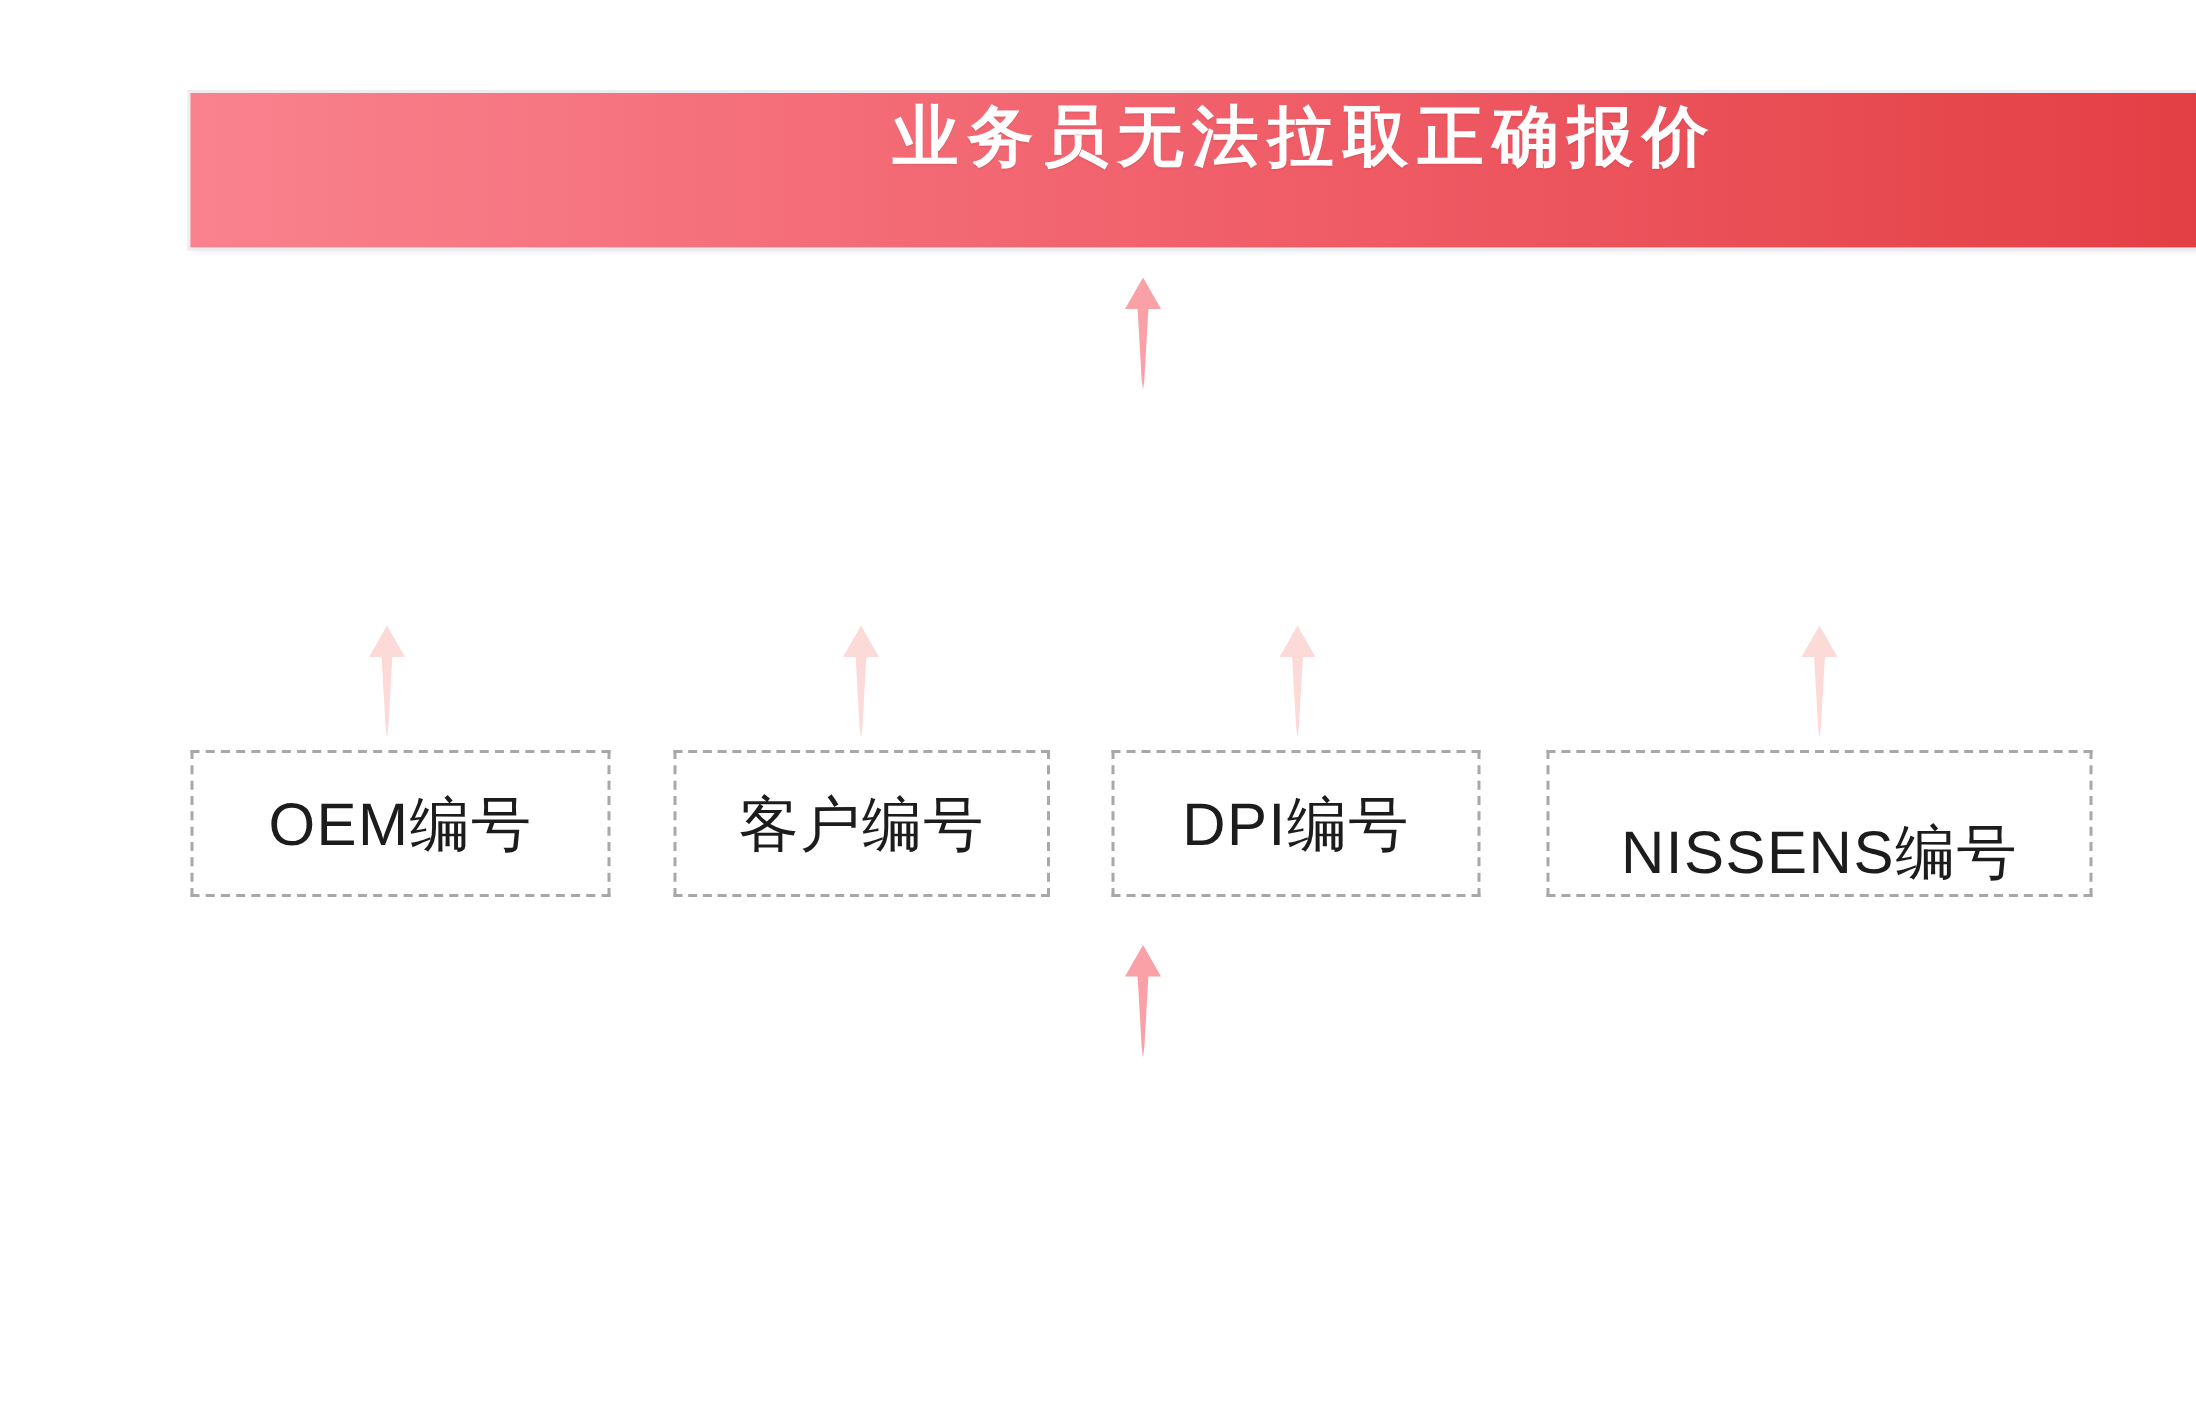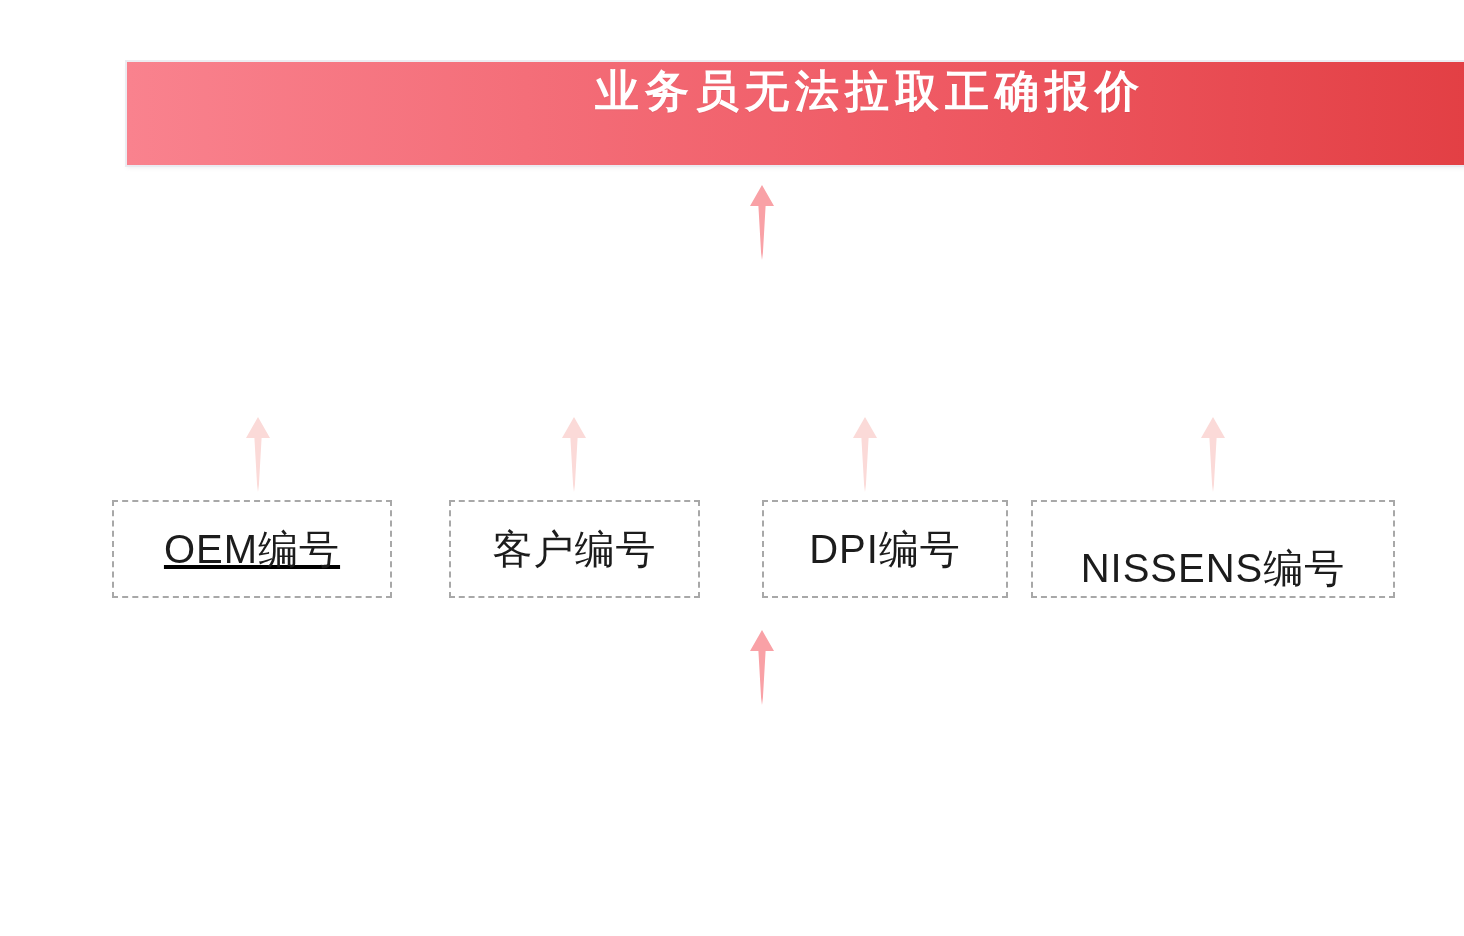--- a/index.html
+++ b/index.html
@@ -70,23 +70,23 @@
     justify-content: center;
     background: #ffffff;
   }
   .code-box .code-label {
     color: #1c1c1c;
     font-size: 40px;
     font-weight: 300;
     letter-spacing: 1px;
     white-space: nowrap;
   }
-  .code-box-1 { left: 112px;  width: 280px; text-decoration: underline; }
+  .code-box-1 { left: 127px;  width: 280px; }
   .code-box-2 { left: 449px;  width: 251px; text-align: center; }
-  .code-box-3 { left: 762px;  width: 246px; }
+  .code-box-3 { left: 741px;  width: 246px; }
   .code-box-4 { left: 1031px; width: 364px; align-items: flex-end; }
 </style>
 </head>
 <body>
 
 <div class="stage">
 
   <div class="banner banner-top">
     <span class="banner-label">业务员无法拉取正确报价</span>
   </div>

